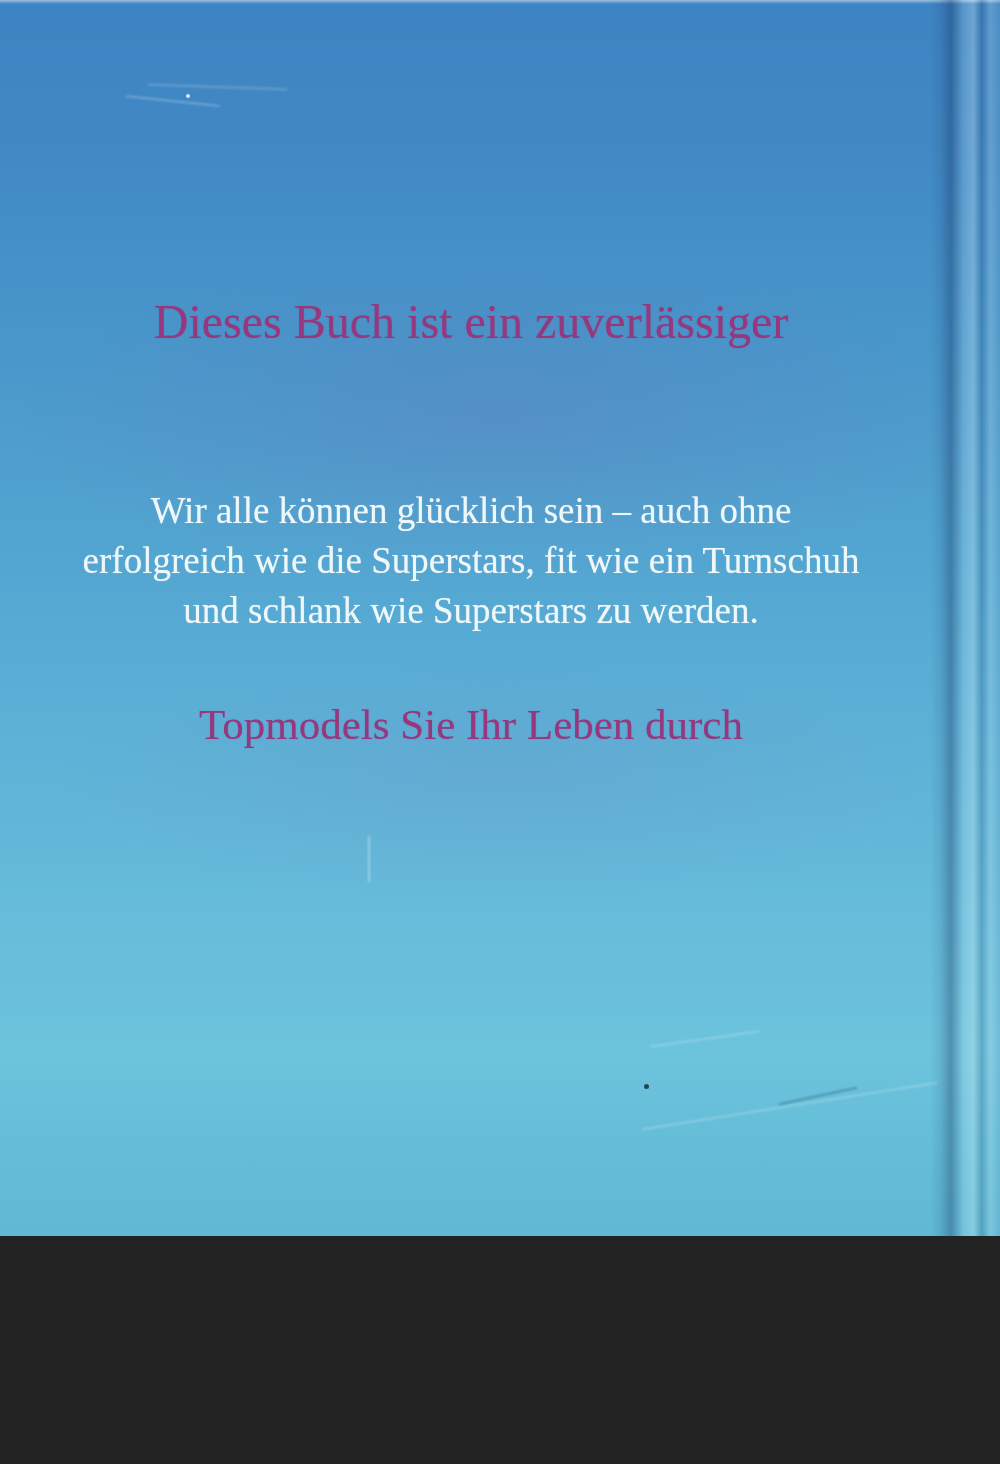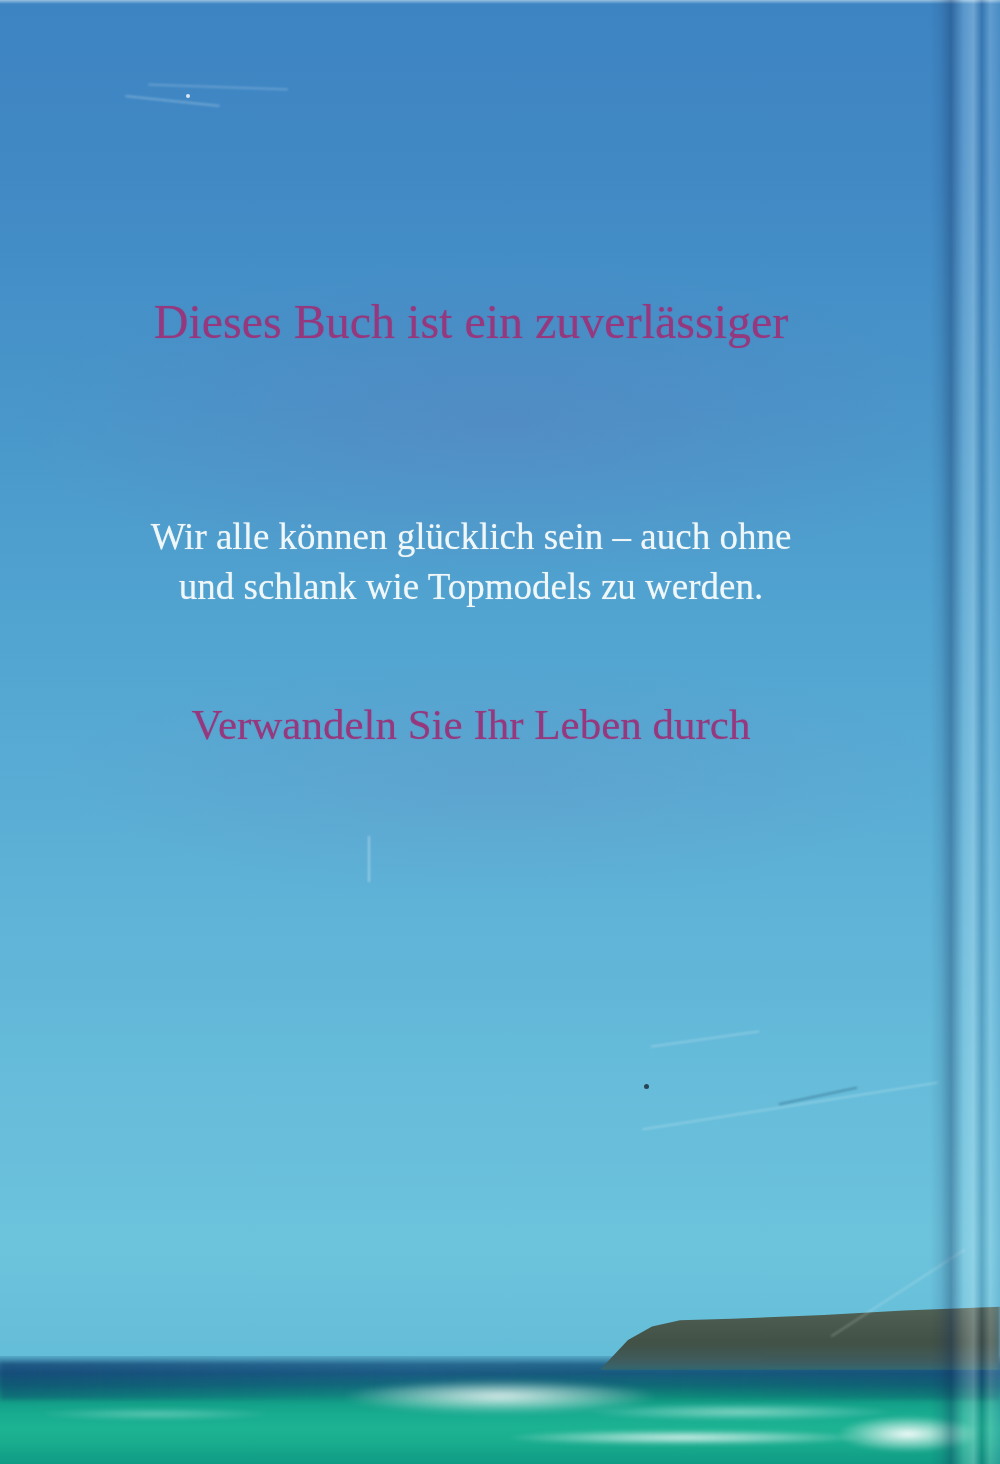--- a/index.html
+++ b/index.html
@@ -1,18 +1,18 @@
 <!DOCTYPE html>
 <html style="--headline_text: #96387e; --body_text: #f0f7f9; --sky_top: #3d84c2; --sky_bottom: #6cc3dc; --horizon_deep_blue: #1c5f87; --sea_teal: #17ab90; --headland_green: #49594e; --foam_white: #ffffff;"><head>
 <meta charset="utf-8">
 <style>
   html,body { margin:0; padding:0; background:#222; }
   .cover {
     position:relative;
-    width:1000px; height:1464px;
+    width:1000px; height:1236px;
     overflow:hidden;
     font-family:"Liberation Serif","DejaVu Serif",serif;
   }
   .cover * { position:absolute; }
 
   
   .sky {
     inset:0;
     background:linear-gradient(180deg,
       #3d84c2 0%, #4189c5 12%, #4896ca 27%, #51a3d0 42%,
@@ -75,21 +75,21 @@
   .s5 { left:818px; top:1292px; width:160px; transform:rotate(-33deg); opacity:.4; }
   .s6 { left:368px; top:836px; width:2px; height:46px; background:rgba(255,255,255,.35); filter:blur(1px); }
   .s7 { left:778px; top:1095px; width:80px; height:2px; background:rgba(20,60,90,.35); transform:rotate(-12deg); filter:blur(1px); }
   .speck-dark  { left:644px; top:1084px; width:5px; height:5px; border-radius:50%; background:rgba(18,28,40,.75); }
   .speck-light { left:186px; top:94px;  width:4px; height:4px; border-radius:50%; background:rgba(255,255,255,.8); }
 
   
   .text-block { left:0; width:942px; text-align:center; }
   .headline { top:290px; font-size:48px; line-height:64px;
     color:var(--headline_text,#96387e); text-shadow:0 0 1px rgba(150,56,126,.5); }
-  .body-copy { top:512px; font-size:37px; line-height:50px;
+  .body-copy { top:486px; font-size:37px; line-height:50px;
     color:var(--body_text,#f0f7f9); text-shadow:0 0 1px rgba(255,255,255,.5); }
   .callout { top:696px; font-size:43px; line-height:57px;
     color:var(--headline_text,#96387e); text-shadow:0 0 1px rgba(150,56,126,.5); }
   .line { position:relative; }
 </style>
 </head>
 <body>
 
 <div class="cover">
 
@@ -107,25 +107,26 @@
   <div class="foam foam-3"></div>
   <div class="foam foam-4"></div>
   <div class="foam foam-5"></div>
 
   <div class="text-block headline">
     <div class="line">Dieses Buch ist ein zuverlässiger</div>
   </div>
 
   <div class="text-block body-copy">
     <div class="line">Wir alle können glücklich sein – auch ohne</div>
-    <div class="line">und schlank wie Topmodels zu werden.</div>
+    <div class="line">erfolgreich wie die Superstars, fit wie ein Turnschuh</div>
+    <div class="line">und schlank wie Superstars zu werden.</div>
   </div>
 
   <div class="text-block callout">
-    <div class="line">Verwandeln Sie Ihr Leben durch</div>
+    <div class="line">Topmodels Sie Ihr Leben durch</div>
   </div>
 
   <div class="scratch s1"></div>
   <div class="scratch s2"></div>
   <div class="scratch s3"></div>
   <div class="scratch s4"></div>
   <div class="scratch s5"></div>
   <div class="s6"></div>
   <div class="s7"></div>
   <div class="speck-dark"></div>

